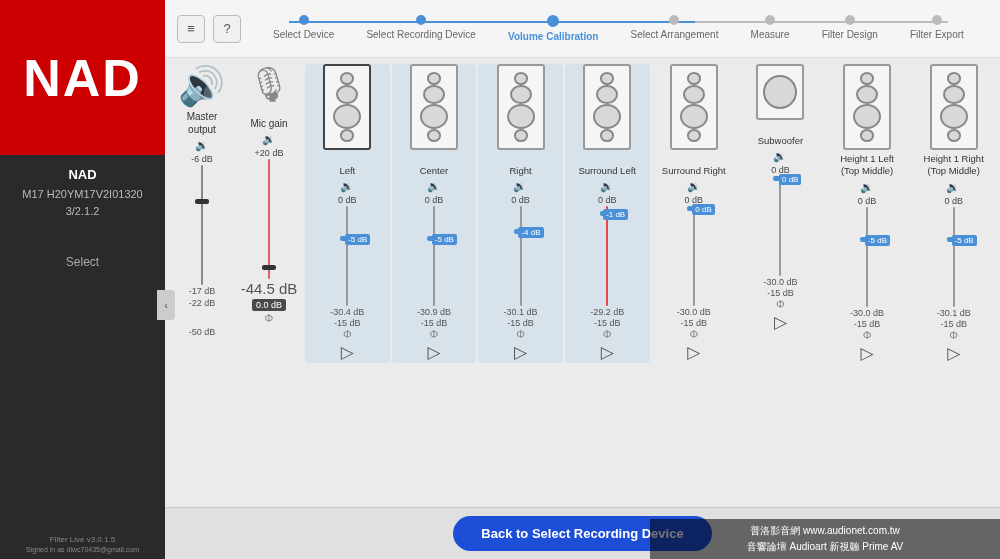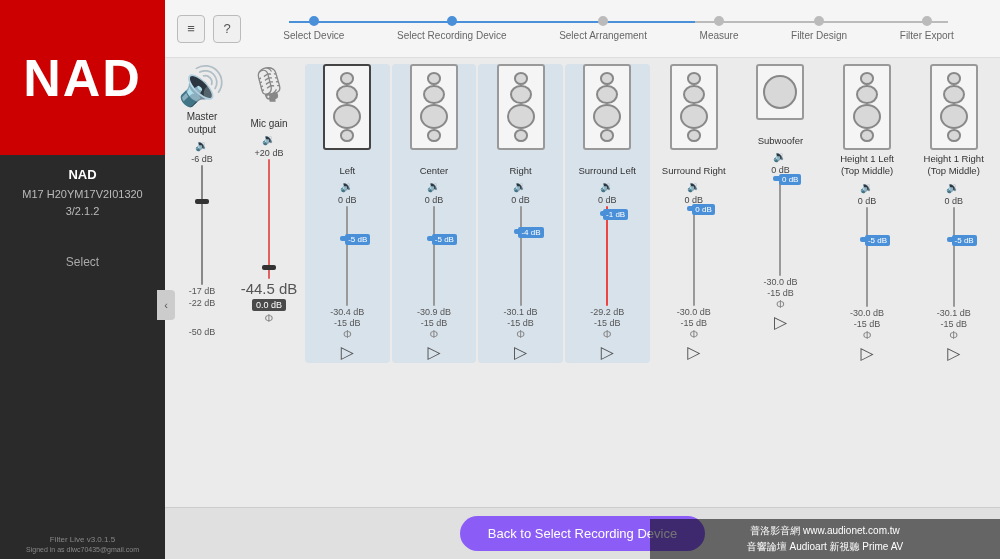--- a/index.html
+++ b/index.html
@@ -183,28 +183,28 @@
     #bottom-bar {
       height: 52px;
       background: #e0e0e0;
       display: flex;
       align-items: center;
       justify-content: center;
       border-top: 1px solid #ccc;
       padding: 0 20px;
     }
     #back-btn {
-      background: #8b5cf6;
+      background: #1d4ed8;
       color: white;
       border: none;
       border-radius: 20px;
       padding: 10px 28px;
       font-size: 13px;
       cursor: pointer;
-      font-weight: 400;
+      font-weight: 700;
     }
 
     
     #watermark {
       position: absolute;
       bottom: 0;
       right: 0;
       width: 350px;
       height: 40px;
       background: rgba(0,0,0,0.55);
@@ -391,20 +391,24 @@
       <div class="step-line-done"></div>
       <div class="step">
         <div class="step-dot done"></div>
         <div class="step-label">Select Device</div>
       </div>
       <div class="step">
         <div class="step-dot done"></div>
         <div class="step-label">Select Recording Device</div>
       </div>
       <div class="step">
+        <div class="step-dot active"></div>
+        <div class="step-label active">Volume Calibration</div>
+      </div>
+      <div class="step">
         <div class="step-dot"></div>
         <div class="step-label">Select Arrangement</div>
       </div>
       <div class="step">
         <div class="step-dot"></div>
         <div class="step-label">Measure</div>
       </div>
       <div class="step">
         <div class="step-dot"></div>
         <div class="step-label">Filter Design</div>

